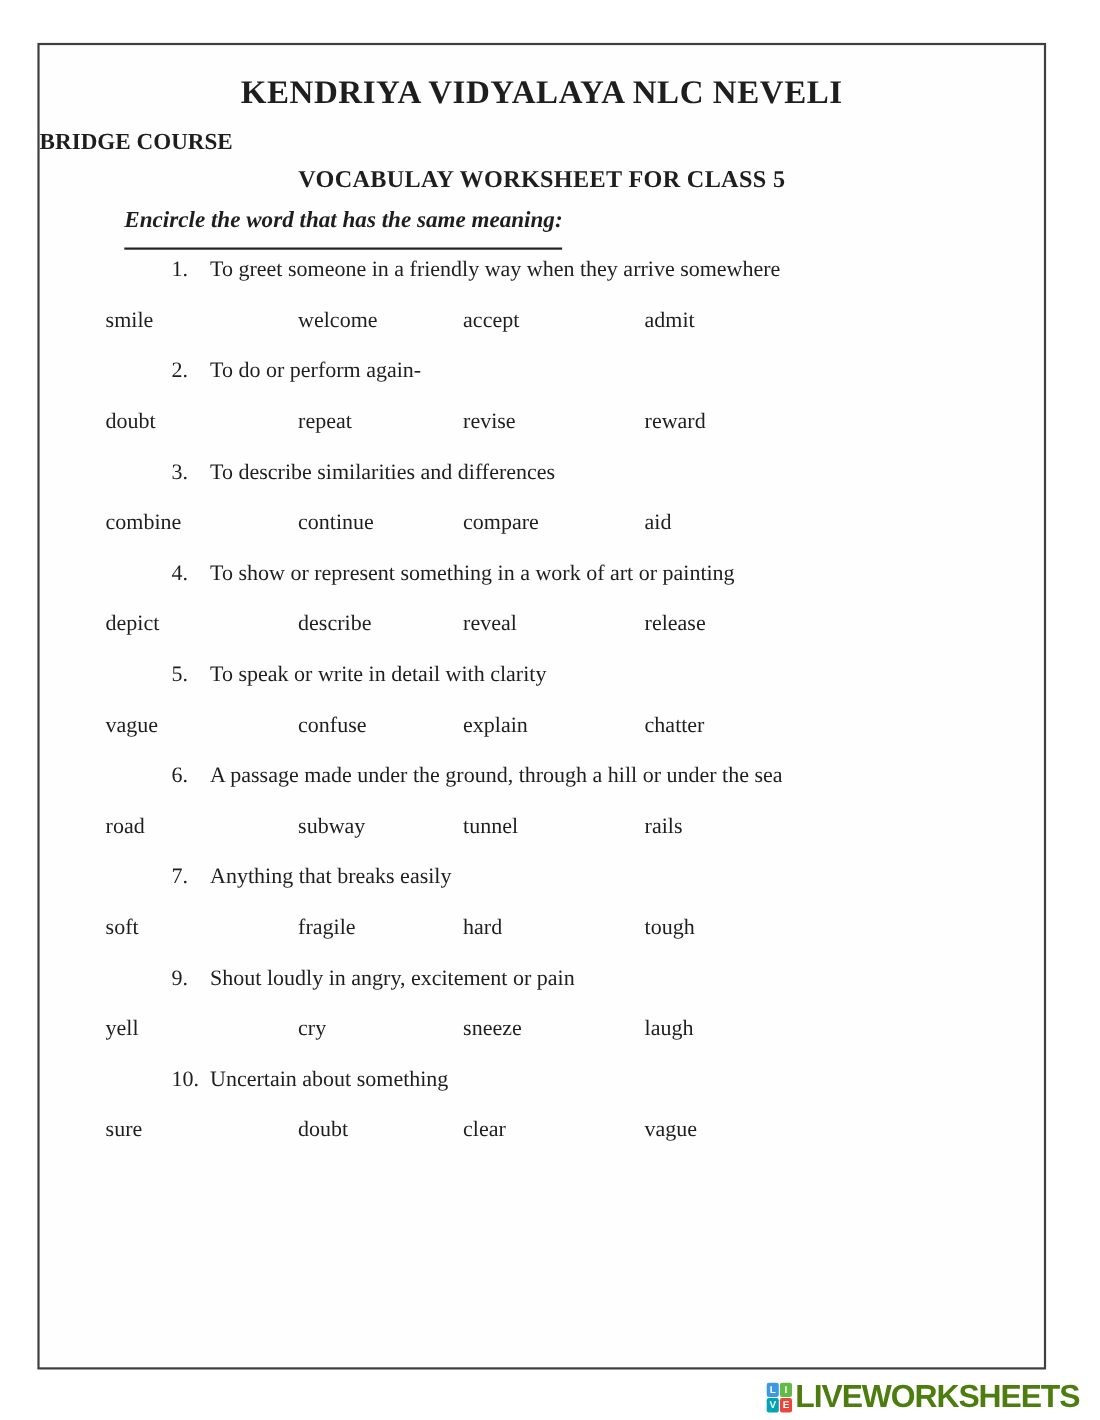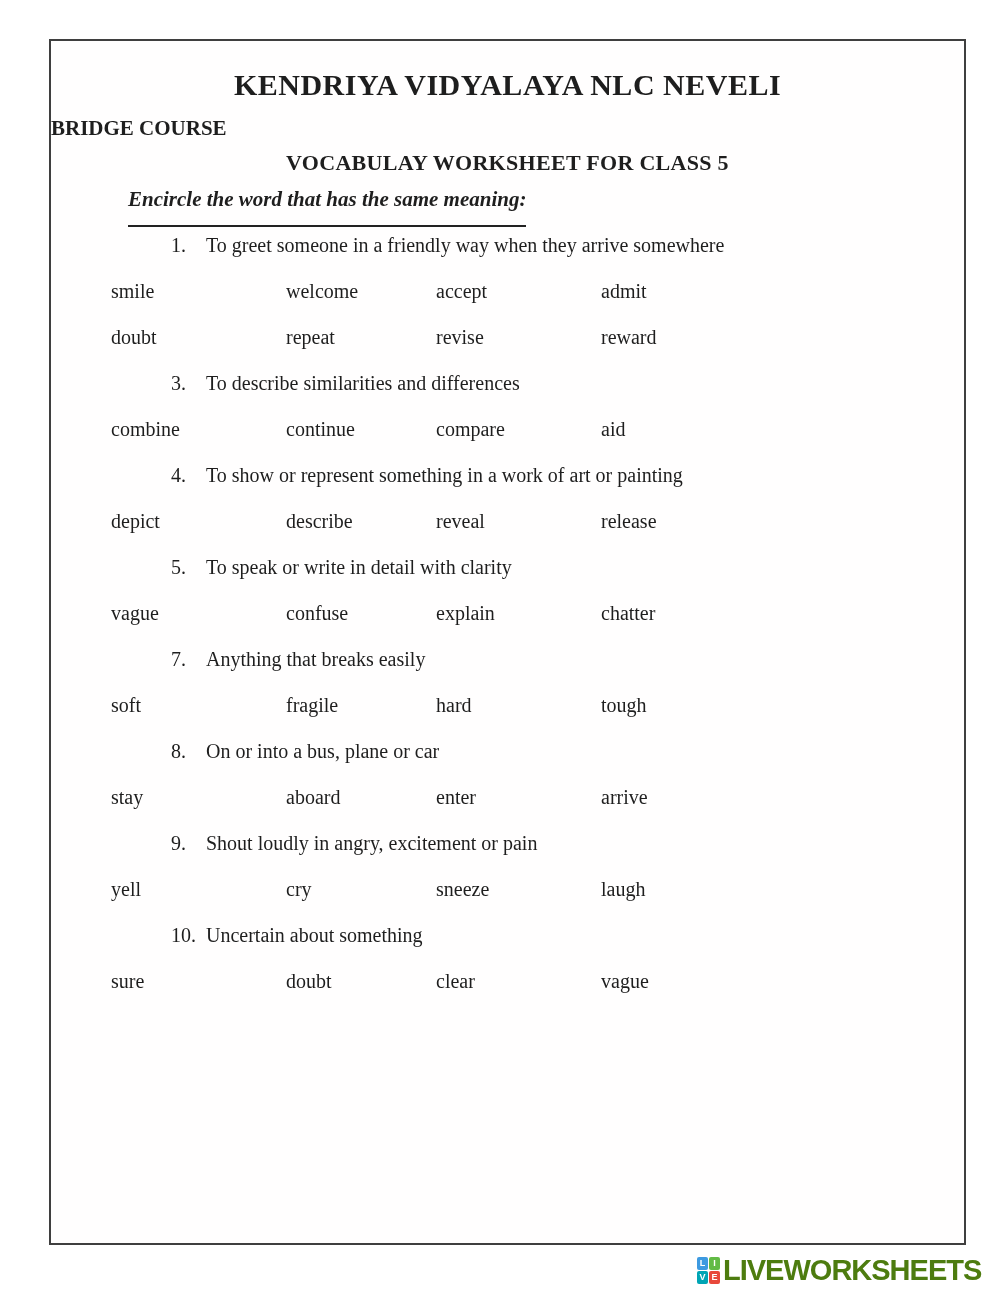--- a/index.html
+++ b/index.html
@@ -10,21 +10,21 @@
   body {
     width: 1000px;
     height: 1291px;
     position: relative;
     font-family: "Liberation Serif", serif;
     color: #1e1e1e;
     overflow: hidden;
   }
   .frame {
     position: absolute;
-    left: 49px;
+    left: 34px;
     top: 39px;
     width: 917px;
     height: 1206px;
     border: 2px solid #3f3f3f;
     box-sizing: border-box;
     background: #fffefe;
   }
   .title {
     margin: 27px 0 0 0;
     text-align: center;
@@ -132,20 +132,23 @@
     </div>
     <div class="q-options">
       <span class="opt">smile</span>
       <span class="opt">welcome</span>
       <span class="opt">accept</span>
       <span class="opt">admit</span>
     </div>
   </div>
 
   <div class="question">
+    <div class="q-line">
+      <span class="q-num">2.</span><span>To do or perform again-</span>
+    </div>
     <div class="q-options">
       <span class="opt">doubt</span>
       <span class="opt">repeat</span>
       <span class="opt">revise</span>
       <span class="opt">reward</span>
     </div>
   </div>
 
   <div class="question">
     <div class="q-line">
@@ -176,44 +179,44 @@
       <span class="q-num">5.</span><span>To speak or write in detail with clarity</span>
     </div>
     <div class="q-options">
       <span class="opt">vague</span>
       <span class="opt">confuse</span>
       <span class="opt">explain</span>
       <span class="opt">chatter</span>
     </div>
   </div>
 
+  <div class="question">
+    <div class="q-line">
+      <span class="q-num">6.</span><span>A passage made under the ground, through a hill or under the sea</span>
+    </div>
+    <div class="q-options">
+      <span class="opt">road</span>
+      <span class="opt">subway</span>
+      <span class="opt">tunnel</span>
+      <span class="opt">rails</span>
+    </div>
+  </div>
 
   <div class="question">
     <div class="q-line">
       <span class="q-num">7.</span><span>Anything that breaks easily</span>
     </div>
     <div class="q-options">
       <span class="opt">soft</span>
       <span class="opt">fragile</span>
       <span class="opt">hard</span>
       <span class="opt">tough</span>
     </div>
   </div>
 
-  <div class="question">
-    <div class="q-line">
-      <span class="q-num">8.</span><span>On or into a bus, plane or  car</span>
-    </div>
-    <div class="q-options">
-      <span class="opt">stay</span>
-      <span class="opt">aboard</span>
-      <span class="opt">enter</span>
-      <span class="opt">arrive</span>
-    </div>
-  </div>
 
   <div class="question">
     <div class="q-line">
       <span class="q-num">9.</span><span>Shout loudly in angry, excitement or pain</span>
     </div>
     <div class="q-options">
       <span class="opt">yell</span>
       <span class="opt">cry</span>
       <span class="opt">sneeze</span>
       <span class="opt">laugh</span>

